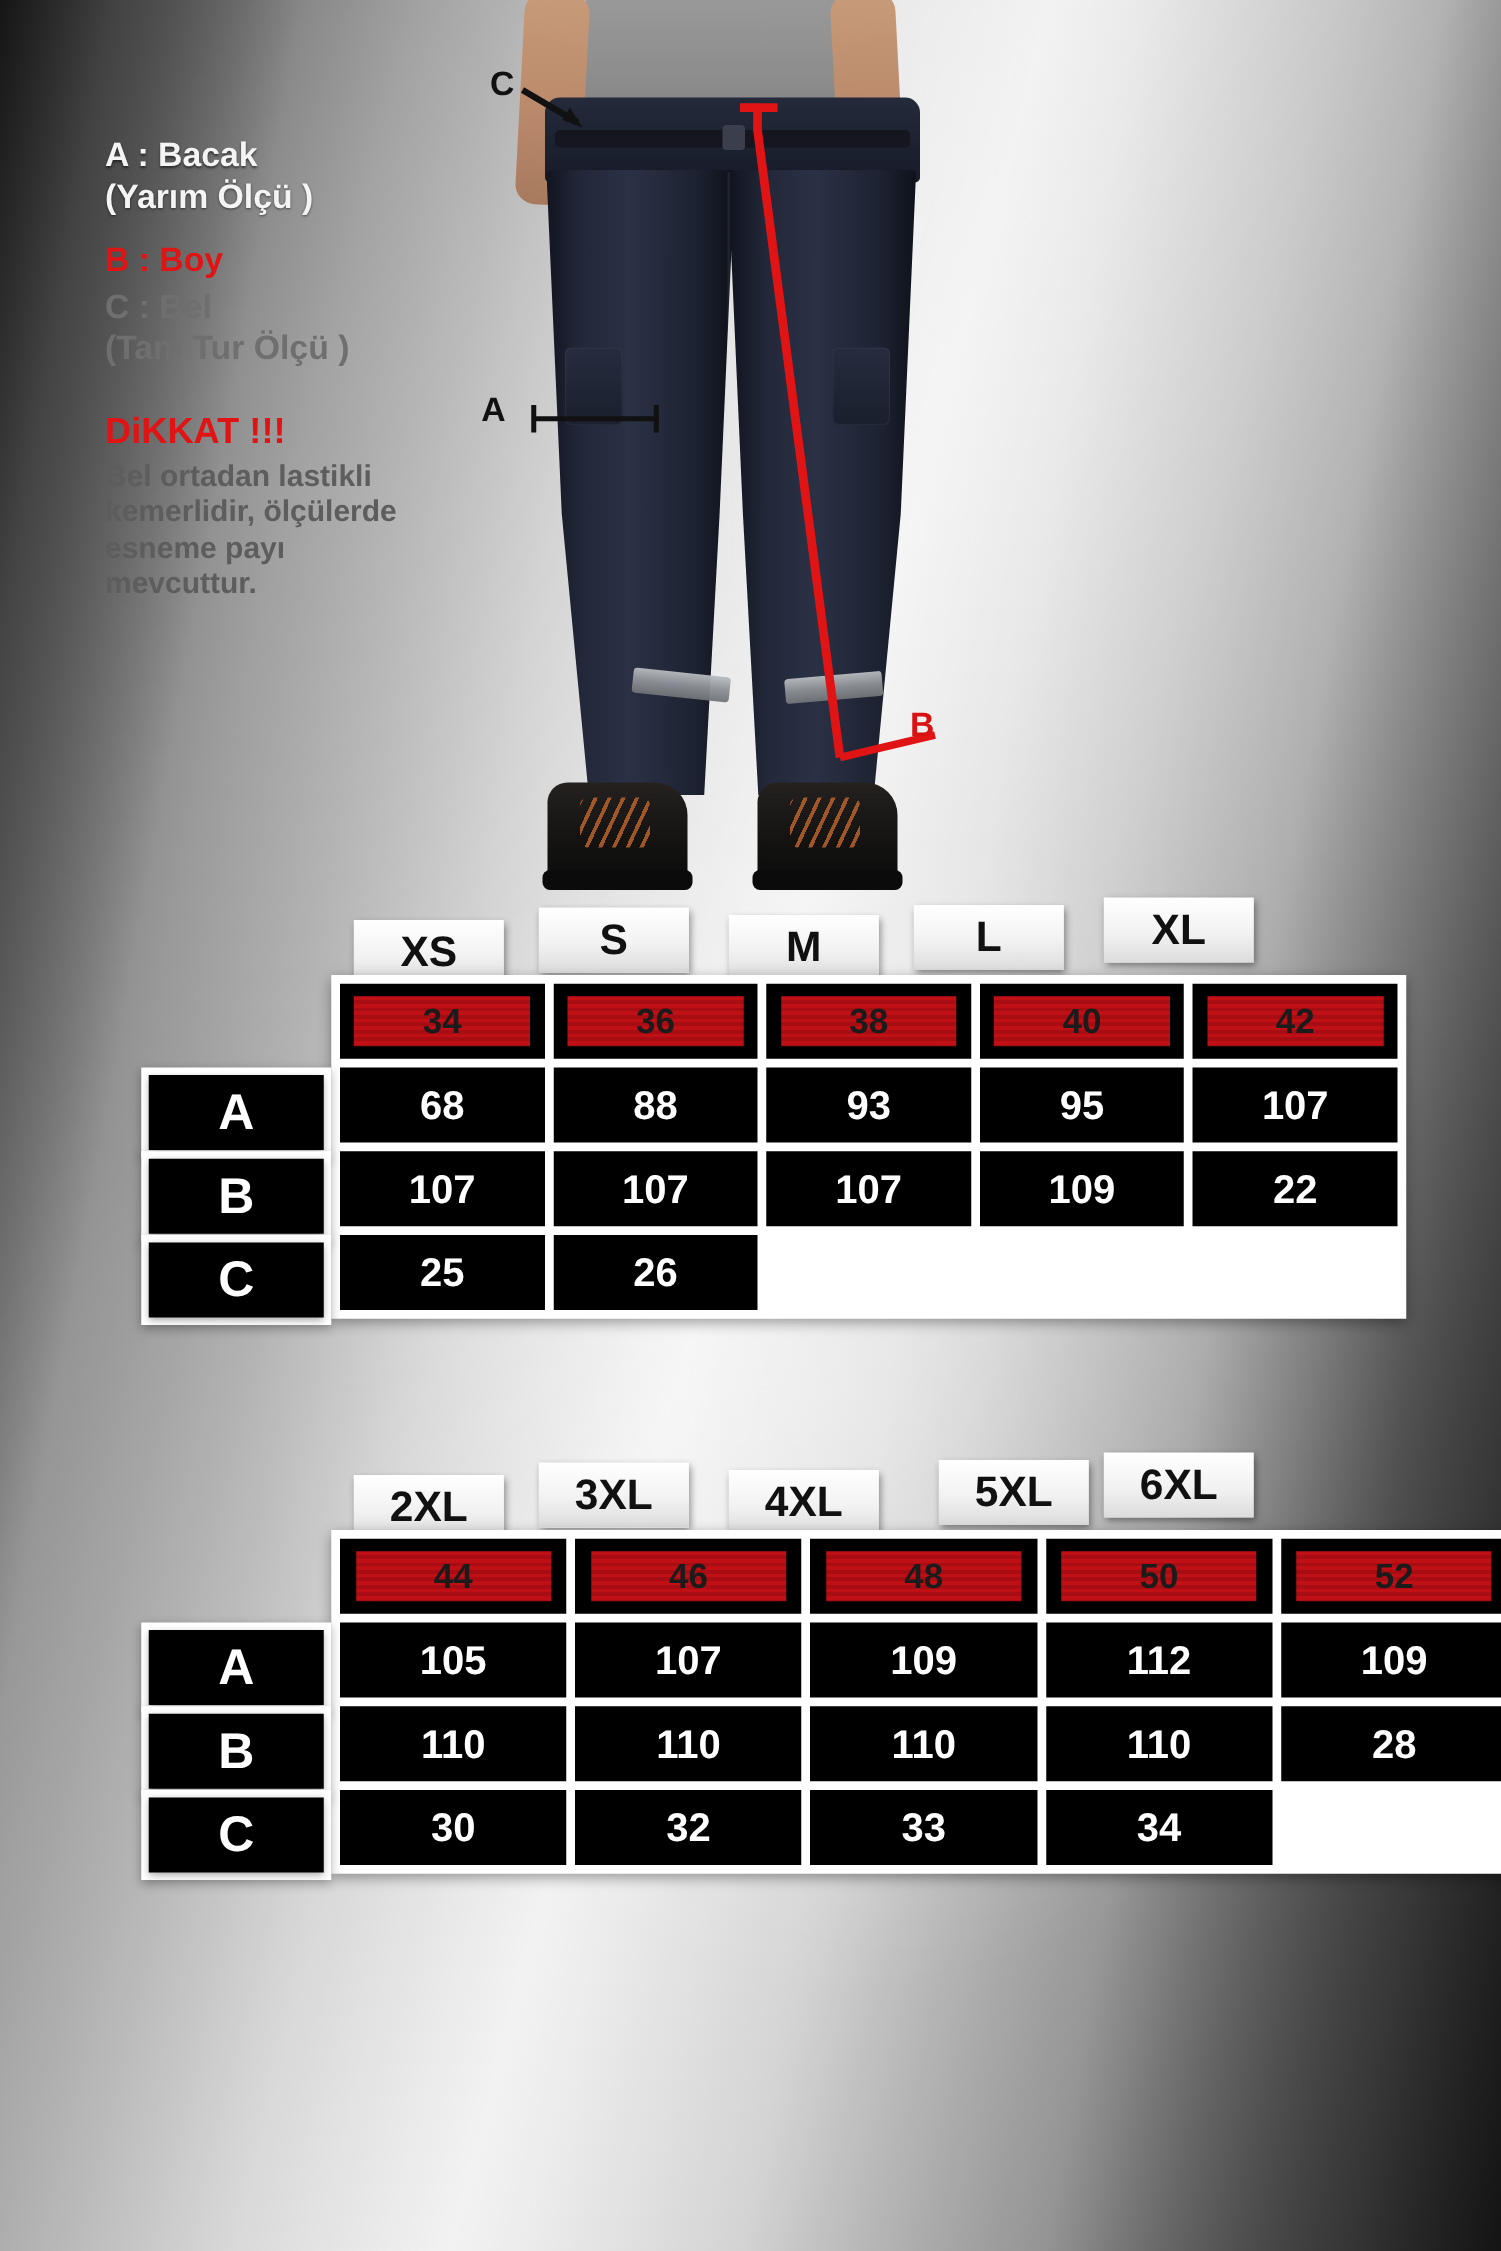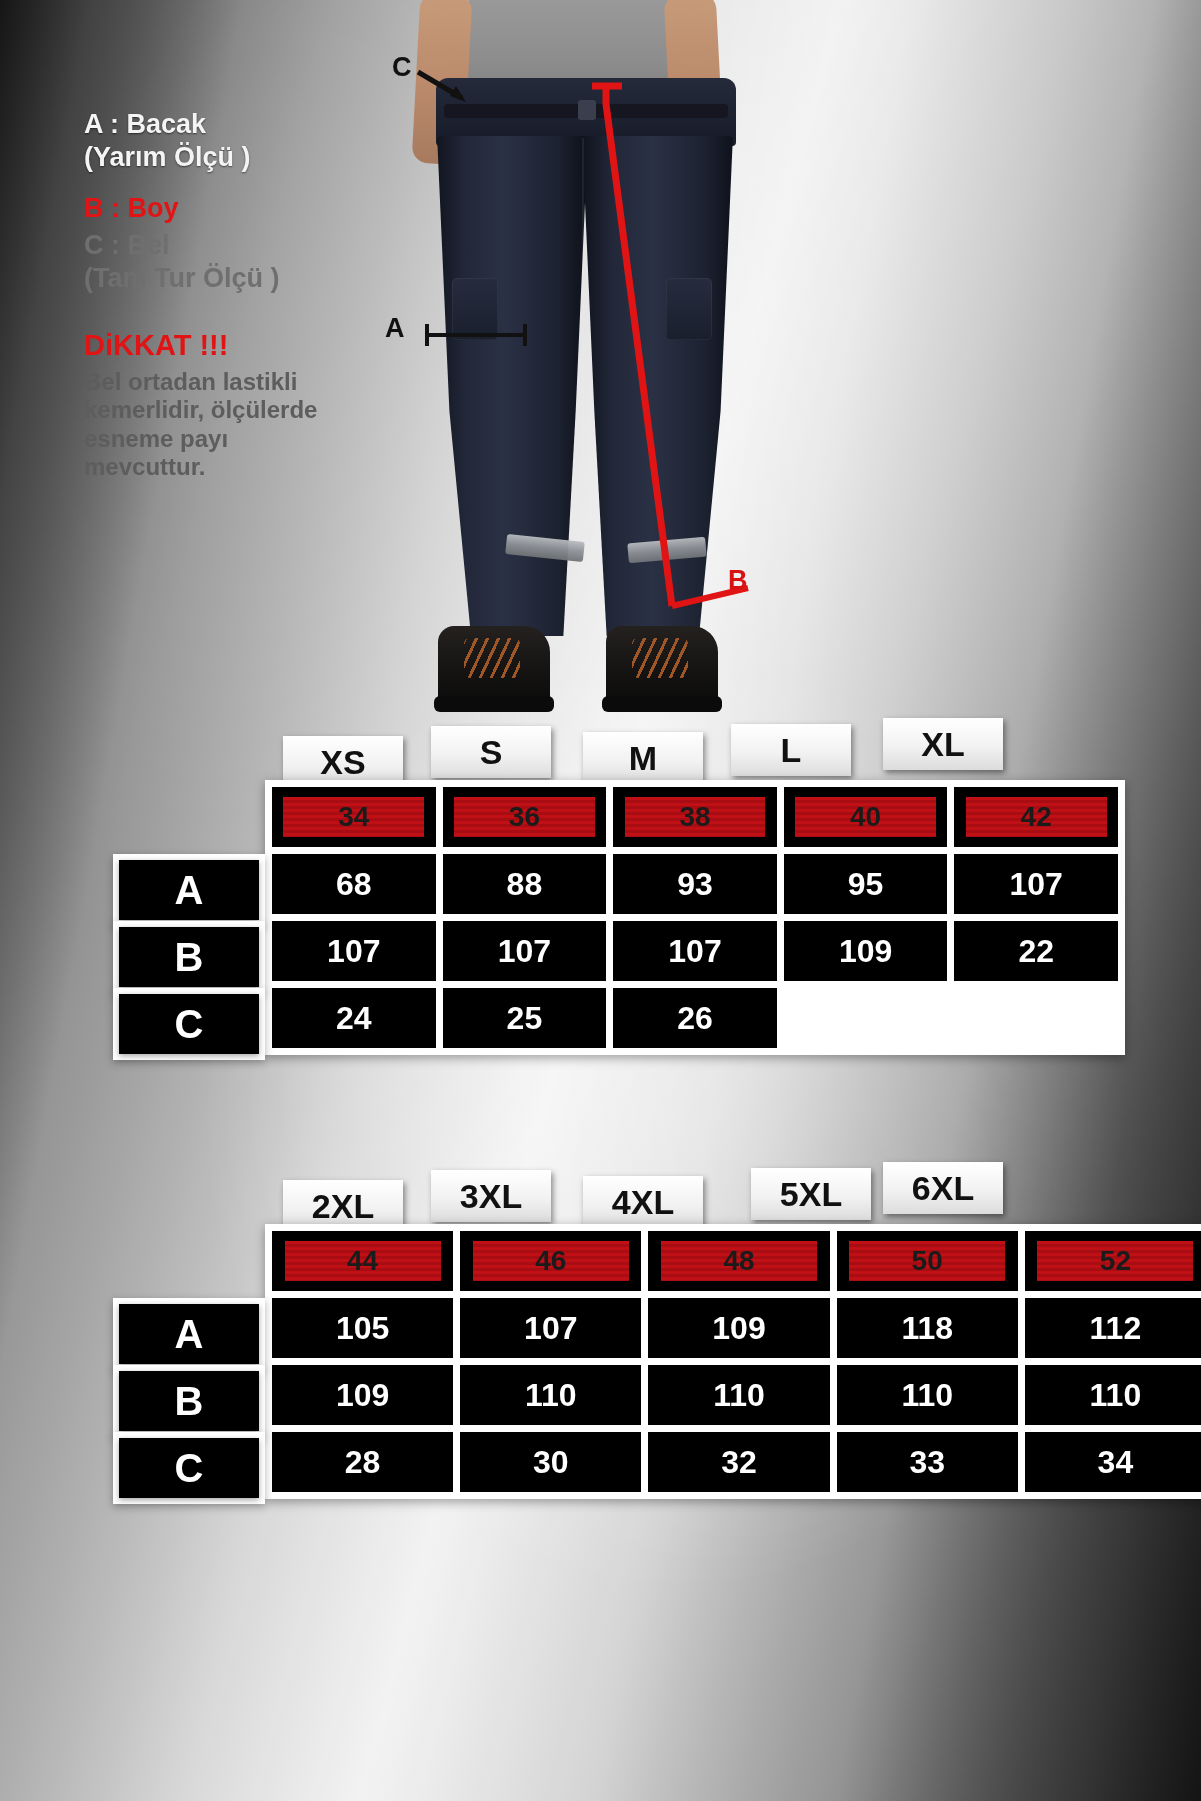--- a/index.html
+++ b/index.html
@@ -432,21 +432,20 @@
           <div class="cell num-row">68</div>
           <div class="cell num-row">88</div>
           <div class="cell num-row">93</div>
           <div class="cell num-row">95</div>
           <div class="cell num-row">107</div>
           <div class="cell num-row">107</div>
           <div class="cell num-row">107</div>
           <div class="cell num-row">107</div>
           <div class="cell num-row">109</div>
           <div class="cell num-row">22</div>
-          <div class="cell num-row">24</div>
           <div class="cell num-row">25</div>
           <div class="cell num-row">26</div>
         </div>
         <div class="rowlabel-wrap" style="top: 74px;">
           <div class="rowlabel">A</div>
         </div>
         <div class="rowlabel-wrap" style="top: 141px;">
           <div class="rowlabel">B</div>
         </div>
         <div class="rowlabel-wrap" style="top: 208px;">
@@ -476,21 +475,20 @@
           </div>
           <div class="cell numeric-red">
             <div class="redtag">50</div>
           </div>
           <div class="cell numeric-red">
             <div class="redtag">52</div>
           </div>
           <div class="cell num-row">105</div>
           <div class="cell num-row">107</div>
           <div class="cell num-row">109</div>
-          <div class="cell num-row">118</div>
           <div class="cell num-row">112</div>
           <div class="cell num-row">109</div>
           <div class="cell num-row">110</div>
           <div class="cell num-row">110</div>
           <div class="cell num-row">110</div>
           <div class="cell num-row">110</div>
           <div class="cell num-row">28</div>
           <div class="cell num-row">30</div>
           <div class="cell num-row">32</div>
           <div class="cell num-row">33</div>

